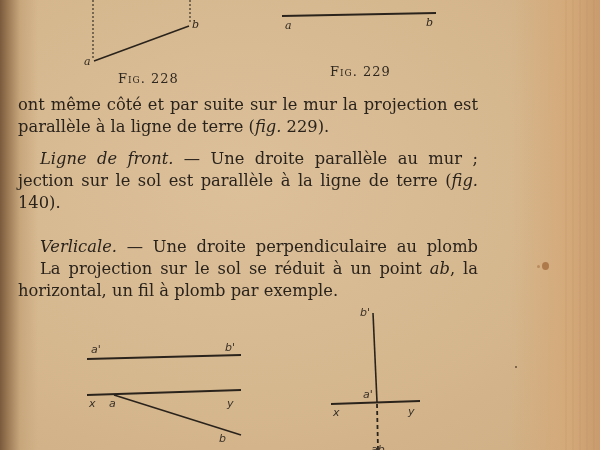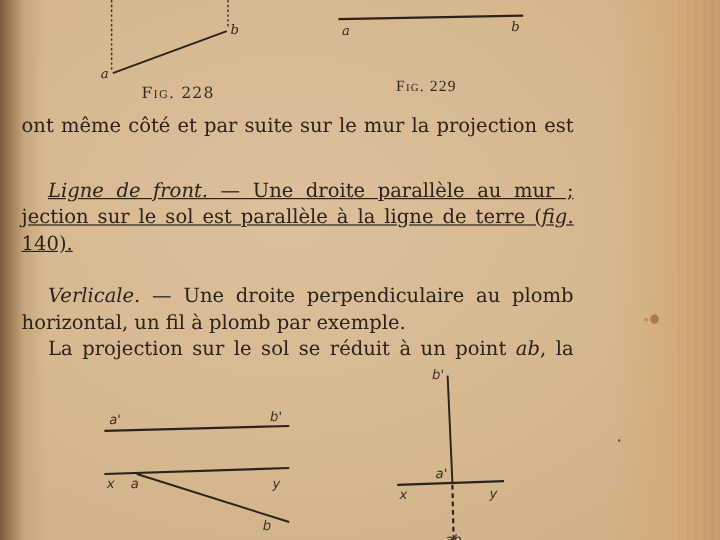--- a/index.html
+++ b/index.html
@@ -53,37 +53,38 @@
   <span class="lbl" style="left:192px;top:18px;">b</span>
   <span class="fig-caption" style="left:118px;top:71px;text-align:center;">Fig. 228</span>
 </div>
 
 <div>
   <svg class="fig" style="left:0;top:0;" width="600" height="40">
     <line x1="282" y1="16" x2="436" y2="13" stroke="#2a231c" stroke-width="1.8"></line>
   </svg>
   <span class="lbl" style="left:285px;top:19px;">a</span>
   <span class="lbl" style="left:426px;top:16px;">b</span>
-  <span class="fig-caption" style="left:330px;top:64px;font-family:Liberation Serif, serif;">Fig. 229</span>
+  <span class="fig-caption" style="left:330px;top:64px;">Fig. 229</span>
 </div>
 
 <div class="text-block" style="top:94px;">
   <span class="line justify">ont même côté et par suite sur le mur la projection est</span>
+  <span class="line"><span>parallèle à la ligne de terre (</span><span class="it">fig.</span><span> 229).</span></span>
 </div>
 
-<div class="text-block" style="top:148px;text-decoration:underline;">
+<div class="text-block" style="top:148px;">
   <span class="line justify indent"><span class="it">Ligne de front.</span><span> — Une droite parallèle au mur ;</span></span>
   <span class="line justify"><span>jection sur le sol est parallèle à la ligne de terre (</span><span class="it">fig.</span></span>
   <span class="line">140).</span>
 </div>
 
 <div class="text-block" style="top:236px;">
   <span class="line justify indent"><span class="it">Verlicale.</span><span> — Une droite perpendiculaire au plomb</span></span>
+  <span class="line justify indent"><span>La projection sur le sol se réduit à un point </span><span class="it">ab</span><span>, la</span></span>
   <span class="line">horizontal, un fil à plomb par exemple.</span>
-  <span class="line justify indent"><span>La projection sur le sol se réduit à un point </span><span class="it">ab</span><span>, la</span></span>
 </div>
 
 <div>
   <svg class="fig" style="left:0;top:0;" width="600" height="450">
     <line x1="87" y1="359" x2="241" y2="355" stroke="#2a231c" stroke-width="1.8"></line>
     <line x1="87" y1="395" x2="241" y2="390" stroke="#2a231c" stroke-width="1.8"></line>
     <line x1="114" y1="395" x2="241" y2="435" stroke="#2a231c" stroke-width="1.6"></line>
   </svg>
   <span class="lbl-sans" style="left:91px;top:343px;">a'</span>
   <span class="lbl-sans" style="left:225px;top:341px;">b'</span>

